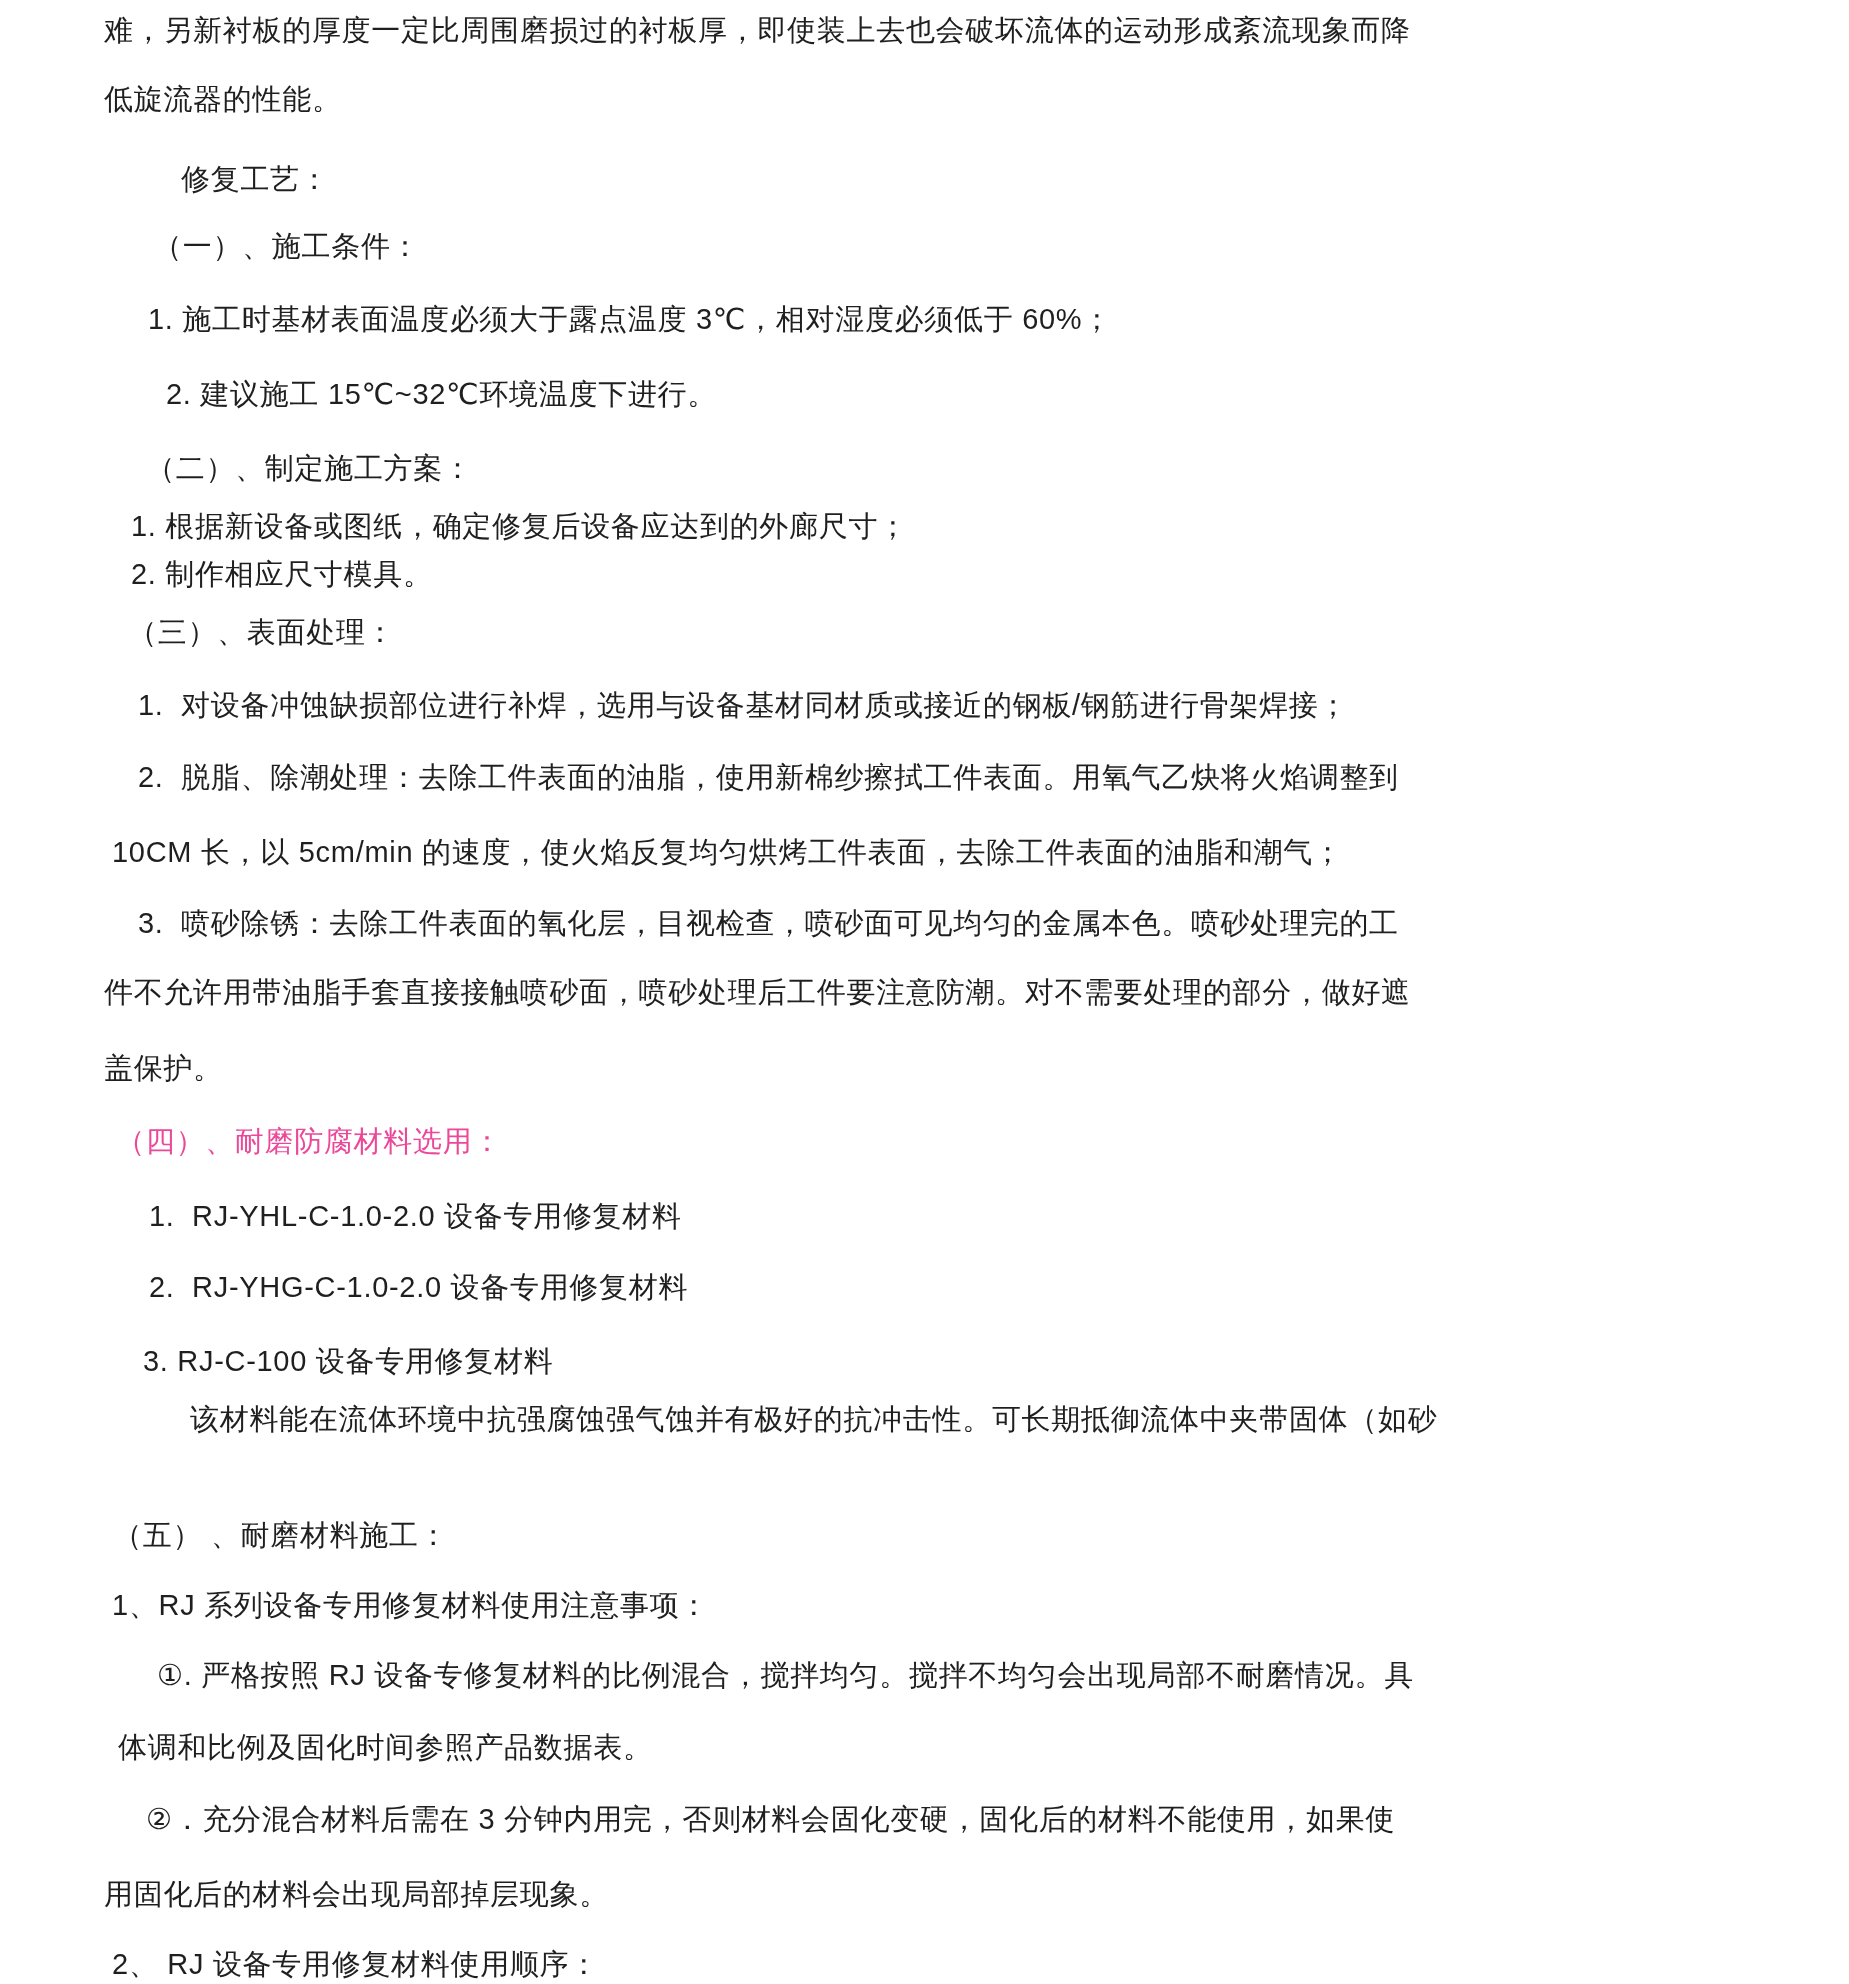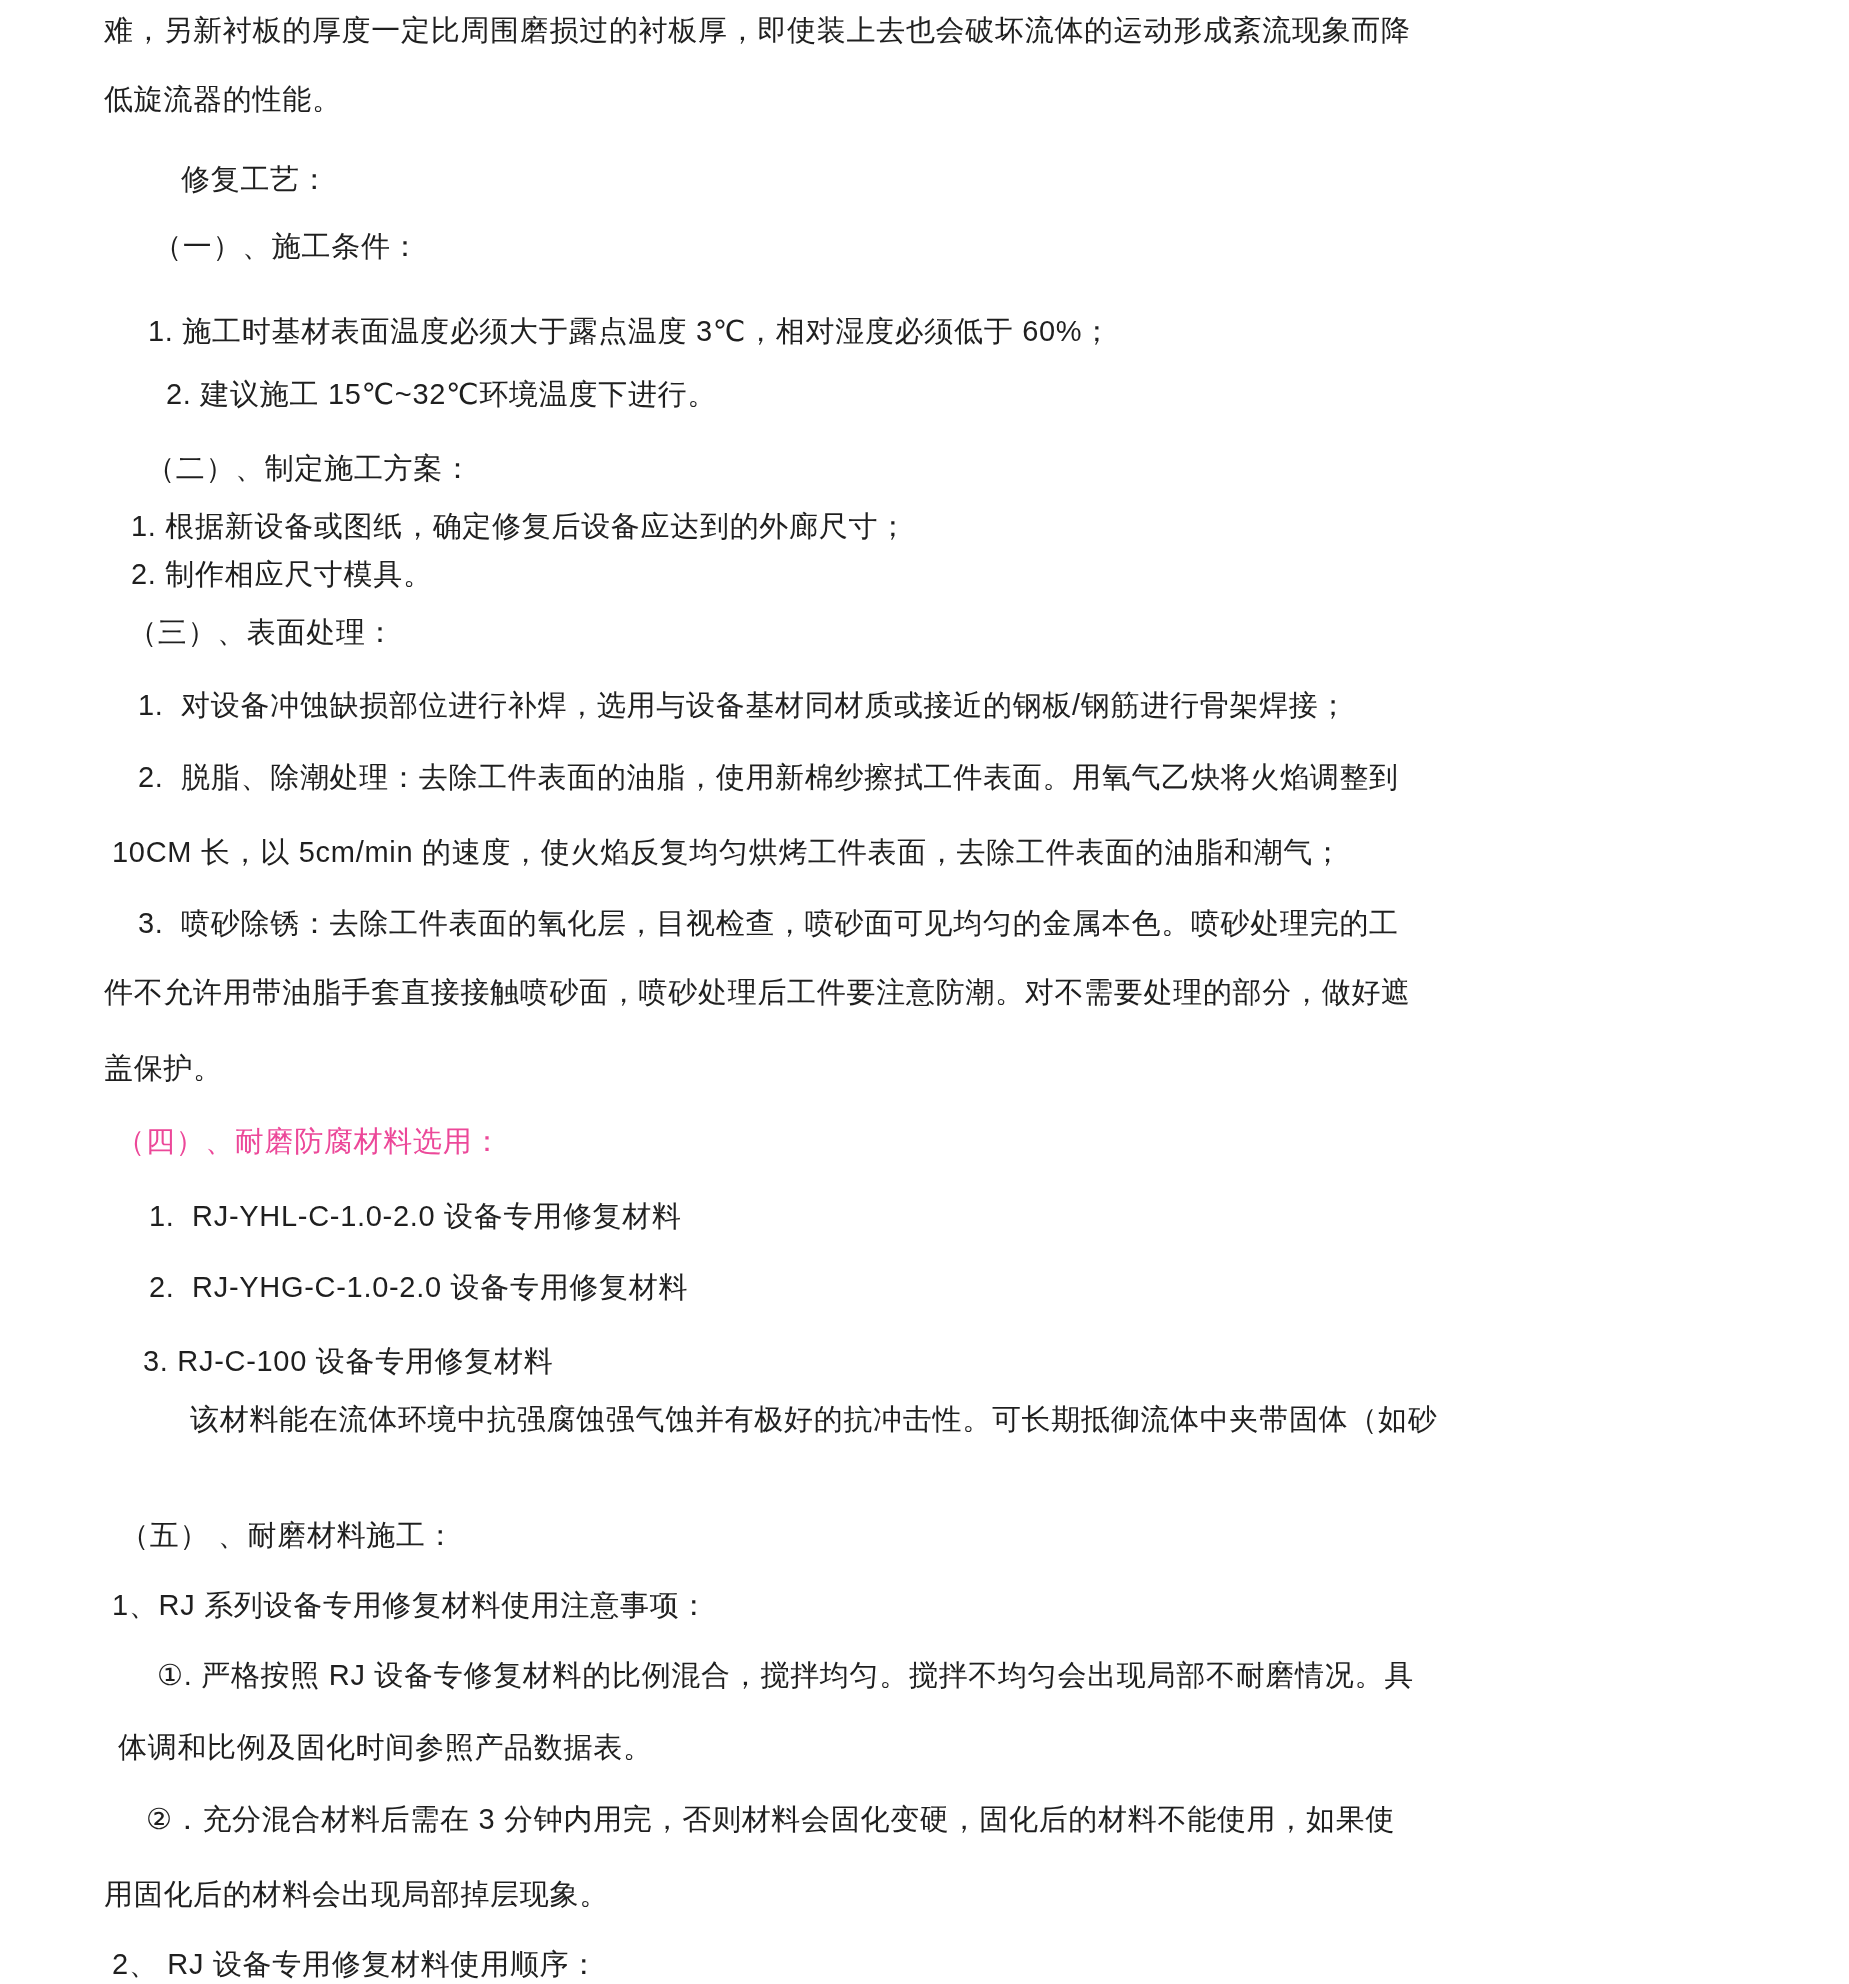--- a/index.html
+++ b/index.html
@@ -26,38 +26,38 @@
   }
 </style>
 </head>
 <body>
 
 <div class="page" id="doc" style="background: rgb(255, 255, 255);">
     <div class="text-line" style="left: 104px; top: 7.5px; color: rgb(31, 31, 31);">难，另新衬板的厚度一定比周围磨损过的衬板厚，即使装上去也会破坏流体的运动形成紊流现象而降</div>
     <div class="text-line" style="left: 104px; top: 77px; color: rgb(31, 31, 31);">低旋流器的性能。</div>
     <div class="text-line" style="left: 181px; top: 157px; color: rgb(31, 31, 31);">修复工艺：</div>
     <div class="text-line" style="left: 153px; top: 224px; color: rgb(31, 31, 31);">（一）、施工条件：</div>
-    <div class="text-line" style="left: 148px; top: 297px; color: rgb(31, 31, 31); margin-top: 12px;">1. 施工时基材表面温度必须大于露点温度 3℃，相对湿度必须低于 60%；</div>
+    <div class="text-line" style="left: 148px; top: 297px; color: rgb(31, 31, 31);">1. 施工时基材表面温度必须大于露点温度 3℃，相对湿度必须低于 60%；</div>
     <div class="text-line" style="left: 166px; top: 372px; color: rgb(31, 31, 31);">2. 建议施工 15℃~32℃环境温度下进行。</div>
     <div class="text-line" style="left: 146px; top: 446px; color: rgb(31, 31, 31);">（二）、制定施工方案：</div>
     <div class="text-line" style="left: 131px; top: 504px; color: rgb(31, 31, 31);">1. 根据新设备或图纸，确定修复后设备应达到的外廊尺寸；</div>
     <div class="text-line" style="left: 131px; top: 552px; color: rgb(31, 31, 31);">2. 制作相应尺寸模具。</div>
     <div class="text-line" style="left: 128px; top: 610px; color: rgb(31, 31, 31);">（三）、表面处理：</div>
     <div class="text-line" style="left: 138px; top: 683px; color: rgb(31, 31, 31);">1.  对设备冲蚀缺损部位进行补焊，选用与设备基材同材质或接近的钢板/钢筋进行骨架焊接；</div>
     <div class="text-line" style="left: 138px; top: 755px; color: rgb(31, 31, 31);">2.  脱脂、除潮处理：去除工件表面的油脂，使用新棉纱擦拭工件表面。用氧气乙炔将火焰调整到</div>
     <div class="text-line" style="left: 112px; top: 830px; color: rgb(31, 31, 31);">10CM 长，以 5cm/min 的速度，使火焰反复均匀烘烤工件表面，去除工件表面的油脂和潮气；</div>
     <div class="text-line" style="left: 138px; top: 901px; color: rgb(31, 31, 31);">3.  喷砂除锈：去除工件表面的氧化层，目视检查，喷砂面可见均匀的金属本色。喷砂处理完的工</div>
     <div class="text-line" style="left: 104px; top: 970px; color: rgb(31, 31, 31);">件不允许用带油脂手套直接接触喷砂面，喷砂处理后工件要注意防潮。对不需要处理的部分，做好遮</div>
     <div class="text-line" style="left: 104px; top: 1039px; color: rgb(31, 31, 31); margin-top: 7px;">盖保护。</div>
     <div class="text-line" style="left: 116px; top: 1119px; color: #ec4899;">（四）、耐磨防腐材料选用：</div>
     <div class="text-line" style="left: 149px; top: 1194px; color: rgb(31, 31, 31);">1.  RJ-YHL-C-1.0-2.0 设备专用修复材料</div>
     <div class="text-line" style="left: 149px; top: 1265px; color: rgb(31, 31, 31);">2.  RJ-YHG-C-1.0-2.0 设备专用修复材料</div>
     <div class="text-line" style="left: 143px; top: 1339px; color: rgb(31, 31, 31);">3. RJ-C-100 设备专用修复材料</div>
     <div class="text-line" style="left: 190px; top: 1397px; color: rgb(31, 31, 31);">该材料能在流体环境中抗强腐蚀强气蚀并有极好的抗冲击性。可长期抵御流体中夹带固体（如砂</div>
-    <div class="text-line" style="left: 120px; top: 1513px; color: rgb(31, 31, 31);">（五） 、耐磨材料施工：</div>
+    <div class="text-line" style="left: 113px; top: 1513px; color: rgb(31, 31, 31);">（五） 、耐磨材料施工：</div>
     <div class="text-line" style="left: 112px; top: 1583px; color: rgb(31, 31, 31);">1、RJ 系列设备专用修复材料使用注意事项：</div>
     <div class="text-line" style="left: 118px; top: 1725px; color: rgb(31, 31, 31);">体调和比例及固化时间参照产品数据表。</div>
     <div class="text-line" style="left: 157px; top: 1653px; color: rgb(31, 31, 31);">①. 严格按照 RJ 设备专修复材料的比例混合，搅拌均匀。搅拌不均匀会出现局部不耐磨情况。具</div>
     <div class="text-line" style="left: 146px; top: 1797px; color: rgb(31, 31, 31);">②．充分混合材料后需在 3 分钟内用完，否则材料会固化变硬，固化后的材料不能使用，如果使</div>
     <div class="text-line" style="left: 104px; top: 1872px; color: rgb(31, 31, 31);">用固化后的材料会出现局部掉层现象。</div>
     <div class="text-line" style="left: 112px; top: 1942px; color: rgb(31, 31, 31);">2、 RJ 设备专用修复材料使用顺序：</div>
   </div>
 
 
 </body></html>

